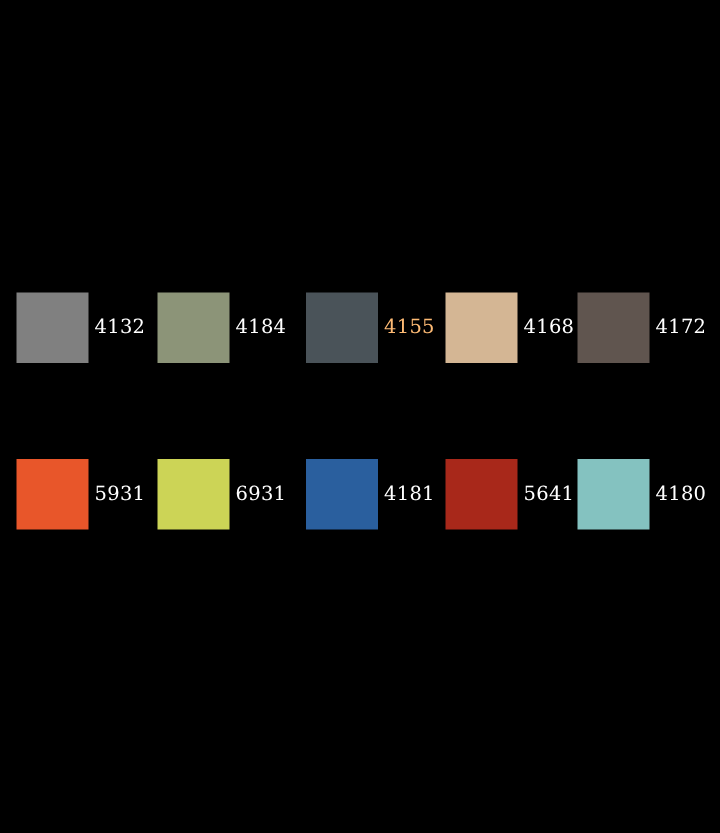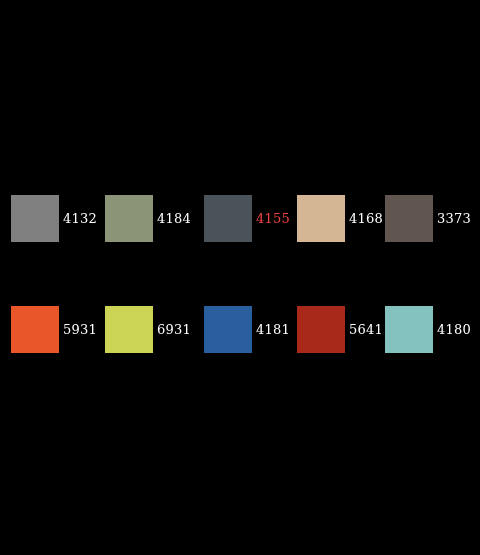--- a/index.html
+++ b/index.html
@@ -74,31 +74,31 @@
       <span class="swatch-label" style="left: 52px; height: 47px; line-height: 47px; color: rgb(255, 255, 255);">4132</span>
     </div>
 
     <div class="swatch-cell" style="left: 105px;">
       <span class="swatch-chip" style="background-color: rgb(140, 148, 120); width: 48px; height: 47px;"></span>
       <span class="swatch-label" style="left: 52px; height: 47px; line-height: 47px; color: rgb(255, 255, 255);">4184</span>
     </div>
 
     <div class="swatch-cell" style="left: 204px;">
       <span class="swatch-chip" style="background-color: rgb(74, 83, 89); width: 48px; height: 47px;"></span>
-      <span class="swatch-label" style="left: 52px; height: 47px; line-height: 47px; color: #ef4444;">4155</span>
+      <span class="swatch-label" style="left: 52px; height: 47px; line-height: 47px; color: #fdba74;">4155</span>
     </div>
 
     <div class="swatch-cell" style="left: 297px;">
       <span class="swatch-chip" style="background-color: rgb(212, 182, 148); width: 48px; height: 47px;"></span>
       <span class="swatch-label" style="left: 52px; height: 47px; line-height: 47px; color: rgb(255, 255, 255);">4168</span>
     </div>
 
     <div class="swatch-cell" style="left: 385px;">
       <span class="swatch-chip" style="background-color: rgb(96, 85, 79); width: 48px; height: 47px;"></span>
-      <span class="swatch-label" style="left: 52px; height: 47px; line-height: 47px; color: rgb(255, 255, 255);">3373</span>
+      <span class="swatch-label" style="left: 52px; height: 47px; line-height: 47px; color: rgb(255, 255, 255);">4172</span>
     </div>
 
   </div>
 
   <div class="swatch-row" id="swatch-row-2" style="top: 306px;">
 
     <div class="swatch-cell" style="left: 11px;">
       <span class="swatch-chip" style="background-color: rgb(232, 86, 42); width: 48px; height: 47px;"></span>
       <span class="swatch-label" style="left: 52px; height: 47px; line-height: 47px; color: rgb(255, 255, 255);">5931</span>
     </div>

